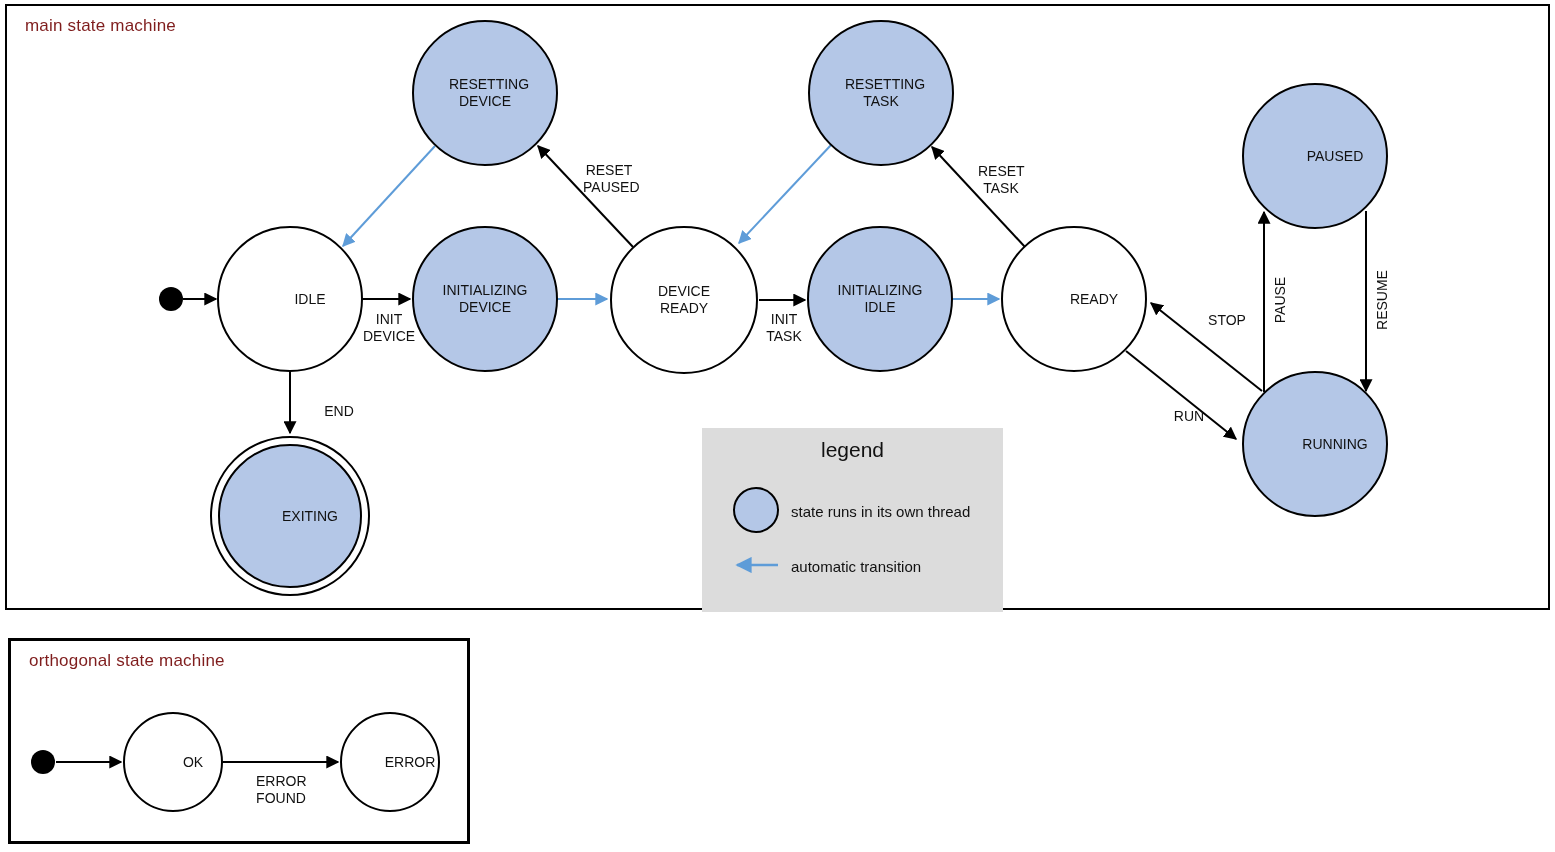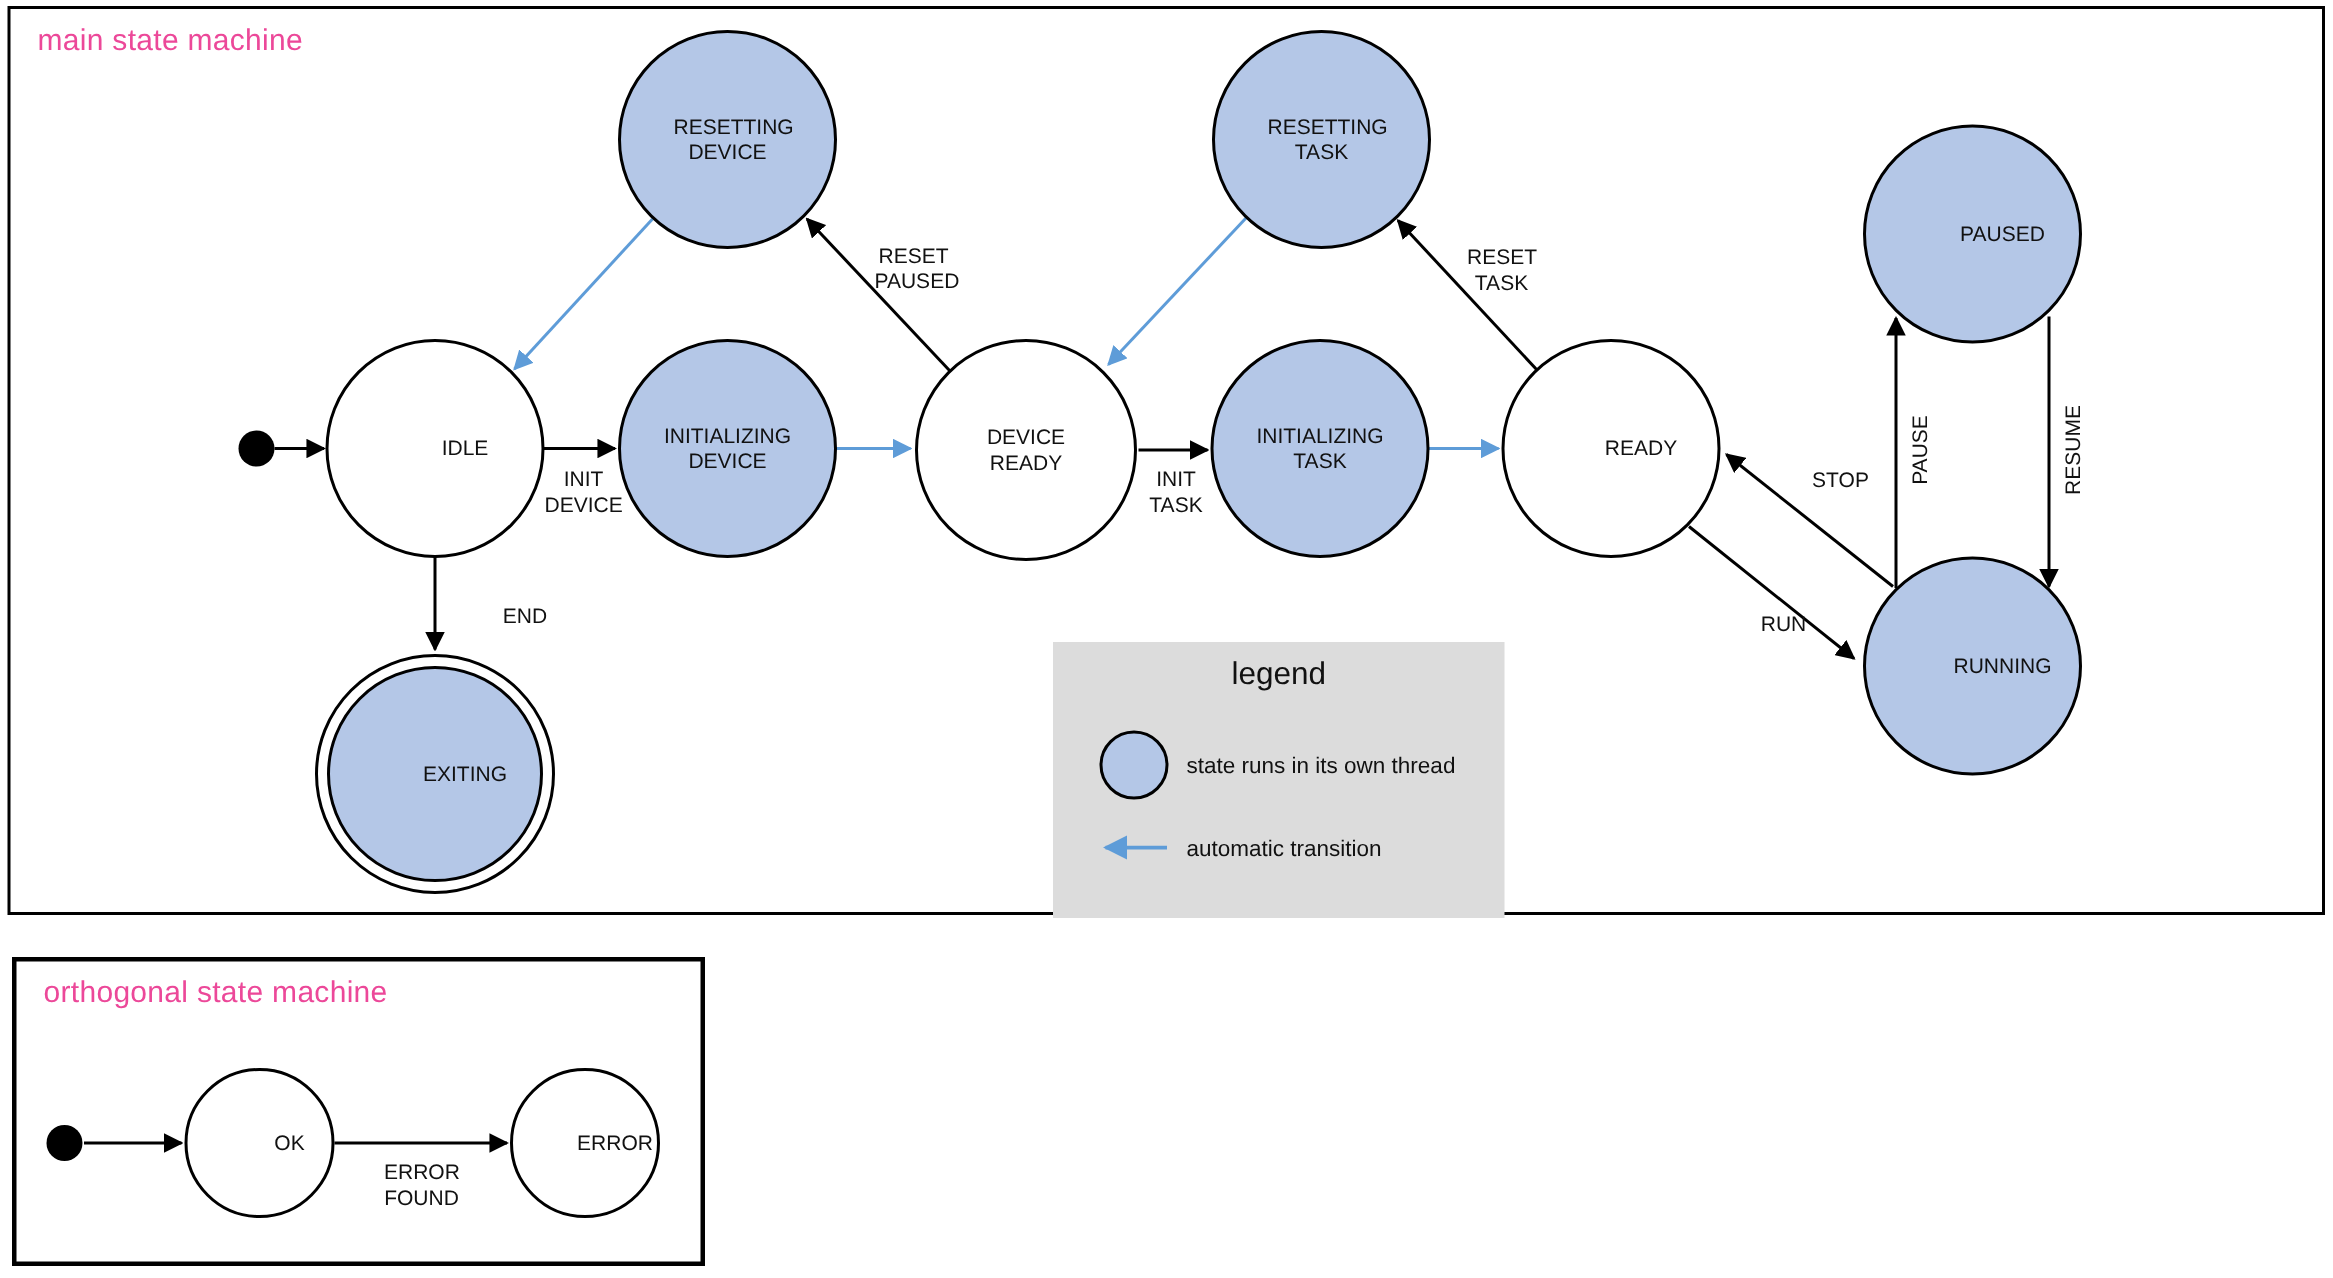--- a/index.html
+++ b/index.html
@@ -5,21 +5,21 @@
   html,body{margin:0;padding:0;background:#ffffff;}
   body{
     width:1555px;height:852px;position:relative;overflow:hidden;
     font-family:"Liberation Sans", sans-serif;color:#111;
   }
   .stage{position:absolute;inset:0;}
   .box{position:absolute;background:#fff;box-sizing:border-box;}
   .main-box{left:5px;top:4px;width:1545px;height:606px;border:2px solid #000;}
   .orth-box{left:8px;top:638px;width:462px;height:206px;border:3px solid #000;}
   .box-title{
-    position:absolute;left:18px;top:10px;font-size:20px;color:#ec4899;
+    position:absolute;left:18px;top:10px;font-size:17px;color:#7f1d1d;
     letter-spacing:0.2px;white-space:nowrap;
   }
   svg.wires{position:absolute;left:0;top:0;pointer-events:none;}
   .lbl{
     position:absolute;font-size:14px;line-height:17px;text-align:center;
     transform:translate(-50%,-50%);color:#111;
   }
   .nowrap{white-space:nowrap;padding-left:40px;}
   .rot{transform:translate(-50%,-50%) rotate(-90deg);white-space:nowrap;}
   .legend{
@@ -99,31 +99,31 @@
     <circle cx="390" cy="762" r="49" fill="#fff" stroke="#000" stroke-width="2"></circle>
     <path d="M56,762 H121" stroke="#000" stroke-width="2" fill="none" marker-end="url(#ah-black)"></path>
     <path d="M223,762 H338" stroke="#000" stroke-width="2" fill="none" marker-end="url(#ah-black)"></path>
   </svg>
 
   <div class="lbl nowrap" style="left:290px;top:299px;">IDLE</div>
   <div class="lbl" style="left:485px;top:93px;width:72px;">RESETTING DEVICE</div>
   <div class="lbl" style="left:485px;top:299px;width:92px;">INITIALIZING DEVICE</div>
   <div class="lbl" style="left:684px;top:300px;width:60px;">DEVICE READY</div>
   <div class="lbl" style="left:881px;top:93px;width:72px;">RESETTING TASK</div>
-  <div class="lbl" style="left:880px;top:299px;width:92px;">INITIALIZING TASK</div>
+  <div class="lbl" style="left:880px;top:299px;width:92px;">INITIALIZING IDLE</div>
   <div class="lbl nowrap" style="left:1074px;top:299px;">READY</div>
   <div class="lbl nowrap" style="left:1315px;top:156px;">PAUSED</div>
   <div class="lbl nowrap" style="left:1315px;top:444px;">RUNNING</div>
   <div class="lbl nowrap" style="left:290px;top:516px;">EXITING</div>
 
   <div class="lbl" style="left:389px;top:328px;width:52px;">INIT DEVICE</div>
   <div class="lbl" style="left:609px;top:179px;width:52px;">RESET PAUSED</div>
   <div class="lbl" style="left:784px;top:328px;width:40px;">INIT TASK</div>
   <div class="lbl" style="left:1001px;top:180px;width:46px;">RESET TASK</div>
-  <div class="lbl nowrap" style="left:330px;top:411px;text-align:center;">END</div>
+  <div class="lbl nowrap" style="left:319px;top:411px;text-align:center;">END</div>
   <div class="lbl nowrap" style="left:1169px;top:416px;">RUN</div>
   <div class="lbl nowrap" style="left:1207px;top:320px;">STOP</div>
   <div class="lbl rot" style="left:1280px;top:300px;">PAUSE</div>
   <div class="lbl rot" style="left:1382px;top:300px;">RESUME</div>
 
   <div class="lbl nowrap" style="left:173px;top:762px;">OK</div>
   <div class="lbl nowrap" style="left:390px;top:762px;">ERROR</div>
   <div class="lbl" style="left:281px;top:790px;width:50px;">ERROR FOUND</div>
 
 </div>

